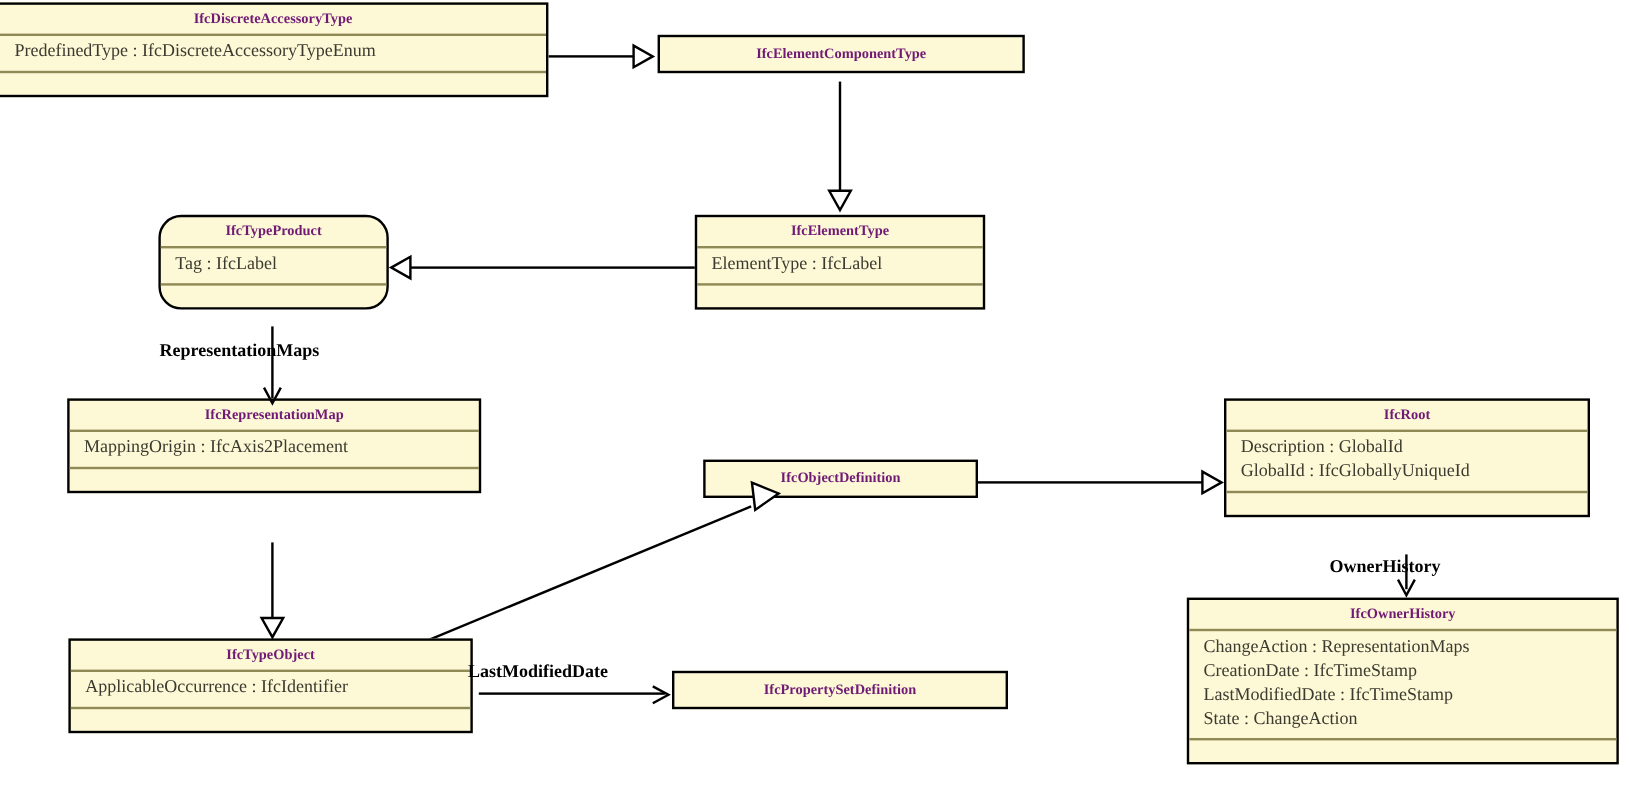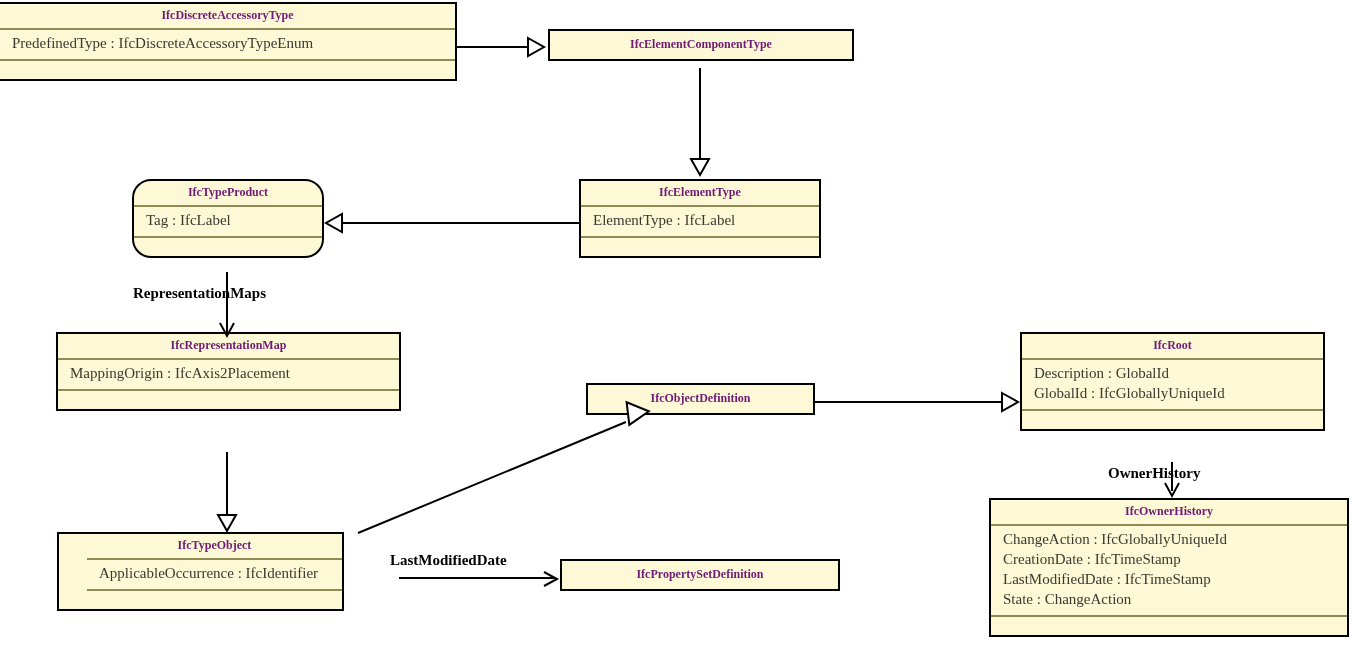--- a/index.html
+++ b/index.html
@@ -216,30 +216,30 @@
       <div class="uml-attr">GlobalId : IfcGloballyUniqueId</div>
     </div>
     <div class="uml-sep"></div>
     <div class="uml-ops"></div>
   </div>
 
   <div class="uml-class" style="left:989px; top:498px; width:360px;">
     <div class="uml-title">IfcOwnerHistory</div>
     <div class="uml-sep"></div>
     <div class="uml-attrs">
-      <div class="uml-attr">ChangeAction : IfcGloballyUniqueId</div>
+      <div class="uml-attr">ChangeAction : RepresentationMaps</div>
       <div class="uml-attr">CreationDate : IfcTimeStamp</div>
       <div class="uml-attr">LastModifiedDate : IfcTimeStamp</div>
       <div class="uml-attr">State : ChangeAction</div>
     </div>
     <div class="uml-sep"></div>
     <div class="uml-ops"></div>
   </div>
 
-  <div class="uml-class" style="left:57px; top:532px; width:287px;padding-left:28px;">
+  <div class="uml-class" style="left:57px; top:532px; width:337px;">
     <div class="uml-title">IfcTypeObject</div>
     <div class="uml-sep"></div>
     <div class="uml-attrs">
       <div class="uml-attr">ApplicableOccurrence : IfcIdentifier</div>
     </div>
     <div class="uml-sep"></div>
     <div class="uml-ops"></div>
   </div>
 
   <div class="uml-class uml-simple" style="left:560px; top:559px; width:280px;">

